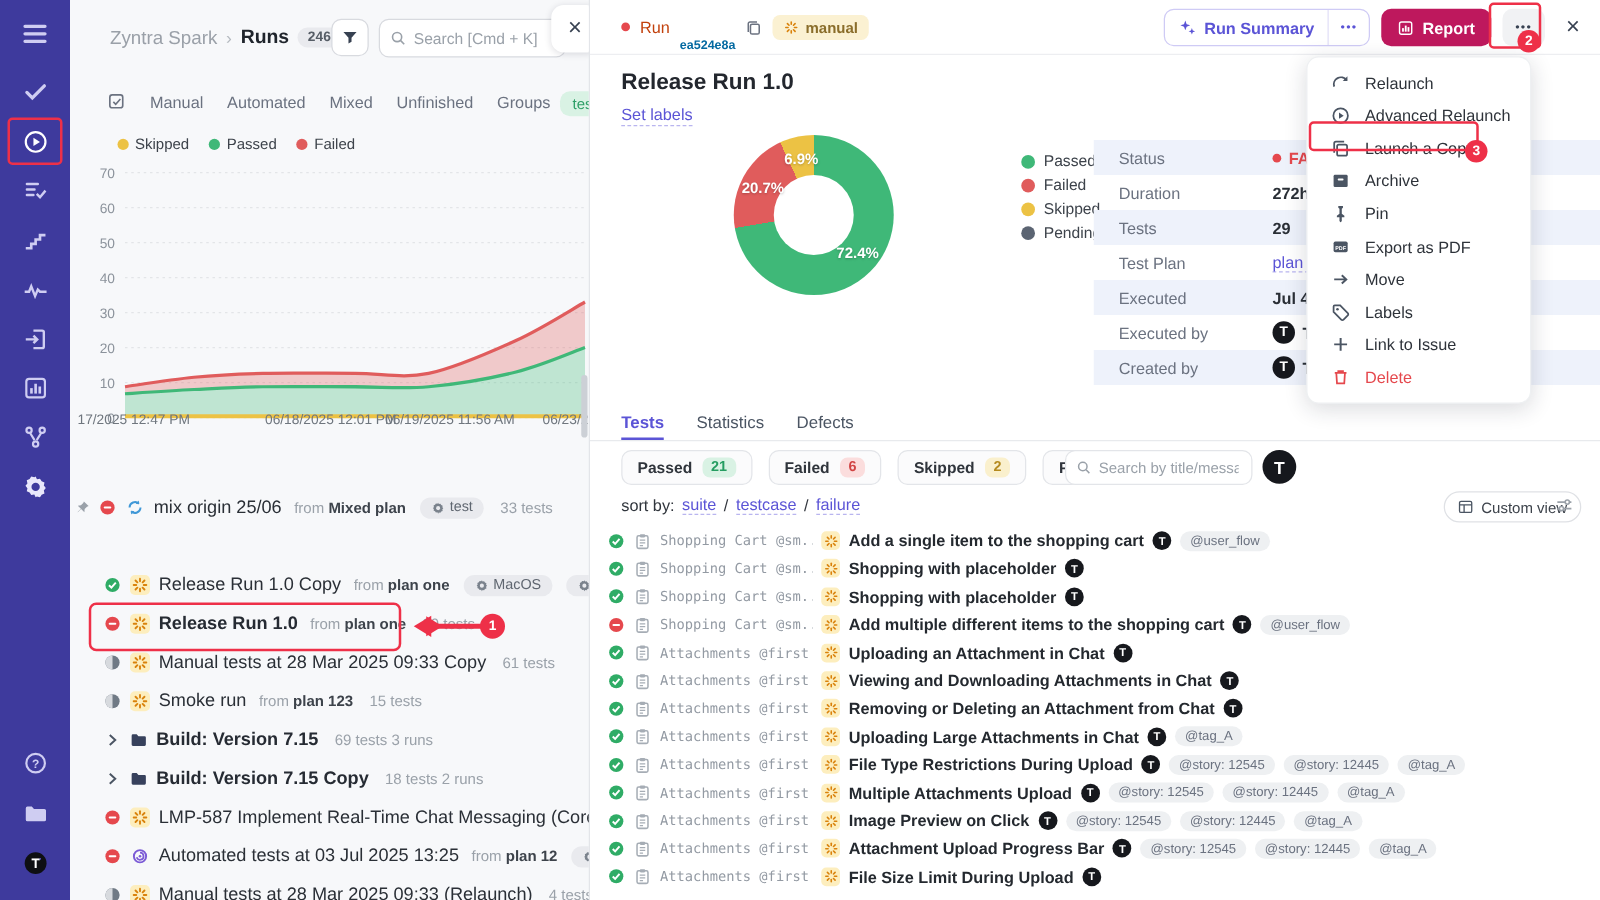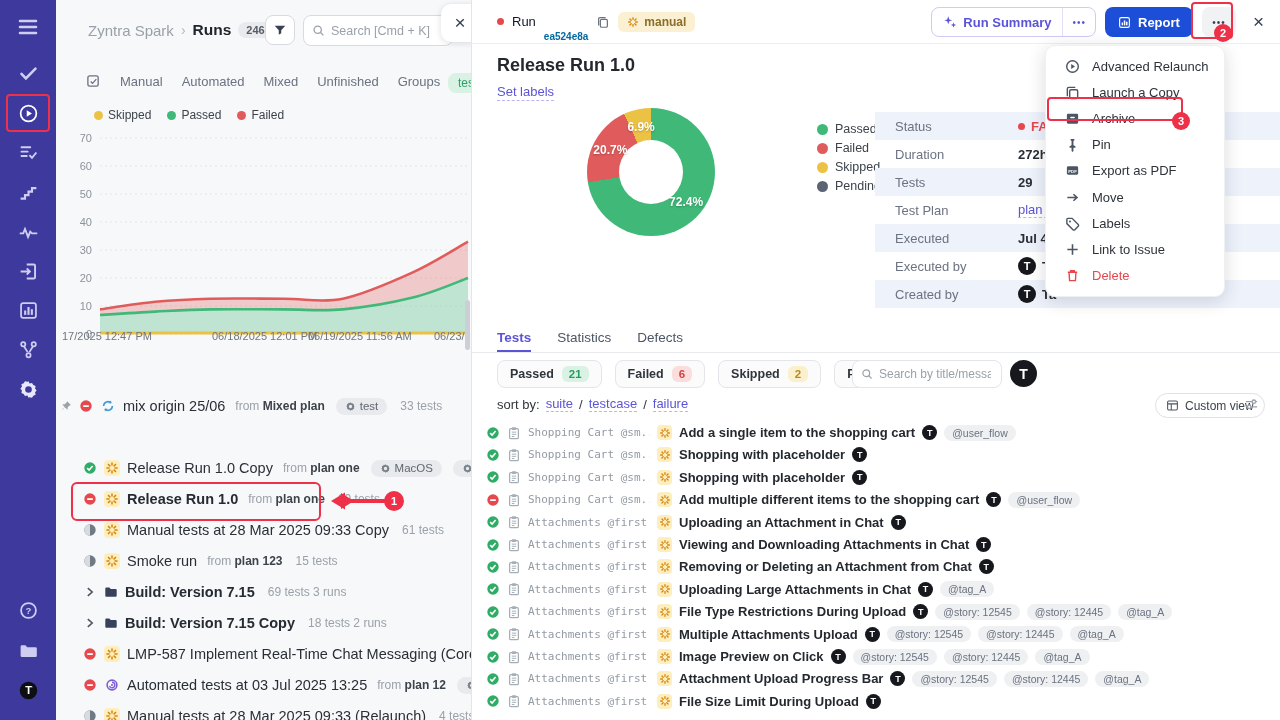--- a/index.html
+++ b/index.html
@@ -53,29 +53,29 @@
   .run-row.card { background:#fff; border-radius:8px; }
   .type-ic { width:16px; height:16px; border-radius:4px; display:flex; align-items:center; justify-content:center; flex:none; }
   .type-manual { background:#fdeebe; }
   .type-auto { background:transparent; }
 
   
   .main { position:absolute; left:472px; top:0; width:808px; height:720px; background:#fff; }
   .run-bar { position:absolute; left:0; top:0; width:808px; height:44px; border-bottom:1px solid #edeef1; display:flex; align-items:center; }
   .run-id-group { display:flex; align-items:center; gap:8px; margin-left:25px; }
   .status-dot { width:7px; height:7px; border-radius:50%; background:#e5484d; }
-  .run-word { font-size:13px; color:#0f172a; }
+  .run-word { font-size:13px; color:#c2410c; }
   .run-id { font-size:10px; font-weight:bold; color:#0369a1;margin-top:30px; }
   .copy-btn { display:flex; cursor:pointer; }
   .manual-badge { display:flex; align-items:center; gap:5px; background:#fbf1d2; border-radius:6px; padding:3px 9px; font-size:12px; color:#8a6d2a; font-weight:bold; }
   .bar-right { position:absolute; right:16px; top:7px; display:flex; align-items:center; gap:9px; }
   .summary-btn { display:flex; align-items:center; height:30px; border:1px solid #cfcbf5; border-radius:8px; background:#fff; overflow:hidden; cursor:pointer; }
   .summary-main { display:flex; align-items:center; gap:6px; padding:0 11px; font-size:13px; font-weight:bold; color:#5b54d6; }
   .summary-more { border-left:1px solid #e2e0f7; padding:0 9px; color:#5b54d6; font-size:10px; letter-spacing:1px; align-self:stretch; display:flex; align-items:center; }
-  .report-btn { display:flex; align-items:center; gap:7px; height:30px; padding:0 13px; background:#1d4ed8; color:#fff; font-size:13px; font-weight:bold; border-radius:8px; cursor:pointer; }
+  .report-btn { display:flex; align-items:center; gap:7px; height:30px; padding:0 13px; background:#be185d; color:#fff; font-size:13px; font-weight:bold; border-radius:8px; cursor:pointer; }
   .more-btn { width:34px; height:30px; background:#f1f2f4; border-radius:8px; display:flex; align-items:center; justify-content:center; color:#374151; font-size:10px; letter-spacing:1px; cursor:pointer; }
   .win-close { margin-left:8px; font-size:19px; color:#374151; cursor:pointer; }
 
   .page-title { position:absolute; left:25px; top:55px; font-size:18px; font-weight:bold; color:#23272e; }
   .set-labels { position:absolute; left:25px; top:84px; font-size:13px; color:#5b54d6; border-bottom:1px dashed #b9b5ef; padding-bottom:1px; cursor:pointer; }
 
   
   .donut { position:absolute; left:115px; top:108px; width:128px; height:128px; border-radius:50%; }
   .donut-hole { position:absolute; left:32px; top:32px; width:64px; height:64px; background:#fff; border-radius:50%; }
   .donut-label { position:absolute; transform:translate(-50%,-50%); color:#fff; font-size:12px; font-weight:bold; text-shadow:0 1px 2px rgba(0,0,0,.25); }
@@ -1134,20 +1134,29 @@
           </span>
           <span class="t-title">File Size Limit During Upload</span>
           <span class="t-avatar">T</span>
         </div>
       </div>
 
     <div class="menu" id="actionsMenu">
         <div class="menu-item">
           <span class="mi-ic">
             <svg width="15" height="15" viewBox="0 0 16 16">
+              <path d="M2.5 11A6 6 0 0 1 13 5.5" fill="none" stroke="#4b5563" stroke-width="1.6"></path>
+              <path d="M13.8 2.2v4h-4z" fill="#4b5563"></path>
+            </svg>
+          </span>
+          <span>Relaunch</span>
+        </div>
+        <div class="menu-item">
+          <span class="mi-ic">
+            <svg width="15" height="15" viewBox="0 0 16 16">
               <circle cx="8" cy="8" r="6.2" fill="none" stroke="#4b5563" stroke-width="1.5"></circle>
               <path d="M6.6 5.4l4 2.6-4 2.6z" fill="#4b5563"></path>
             </svg>
           </span>
           <span>Advanced Relaunch</span>
         </div>
         <div class="menu-item">
           <span class="mi-ic">
             <svg width="15" height="15" viewBox="0 0 16 16">
               <rect x="5" y="5" width="8.5" height="9.5" rx="1.5" fill="none" stroke="#4b5563" stroke-width="1.5"></rect>

